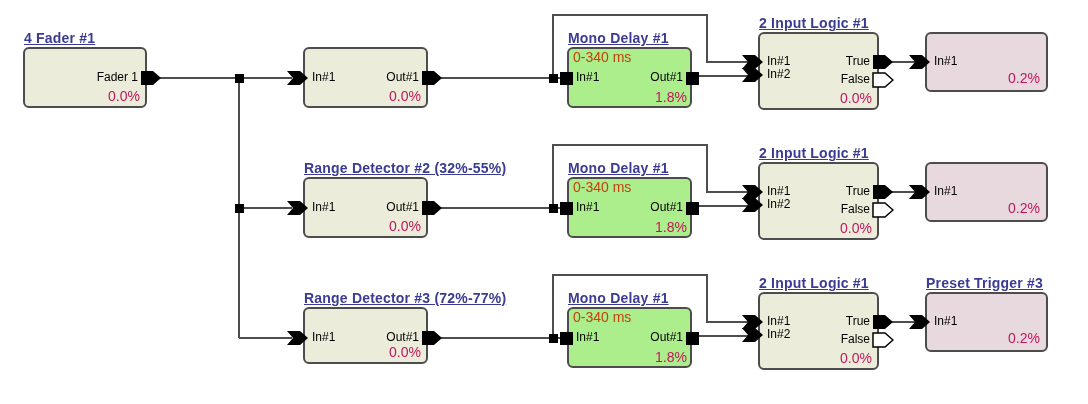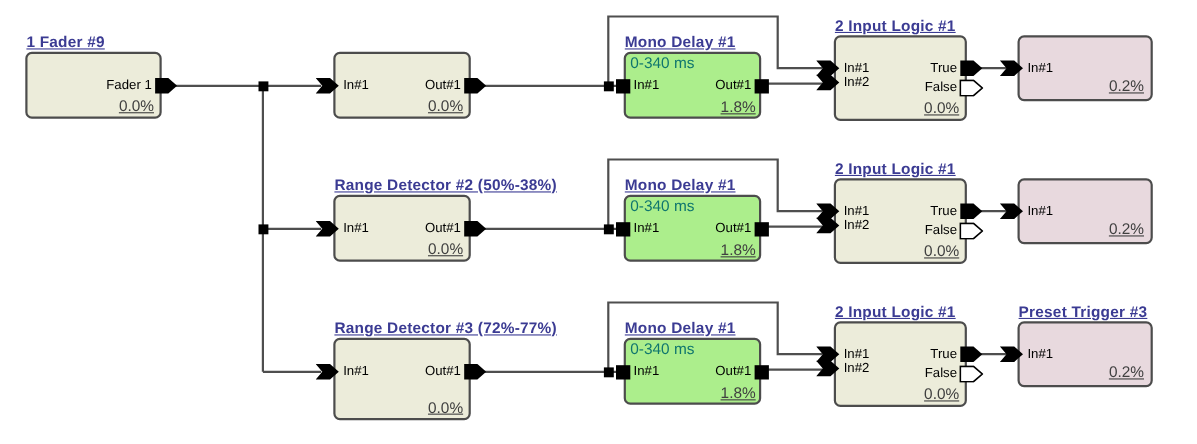--- a/index.html
+++ b/index.html
@@ -16,22 +16,22 @@
   }
   .beige{background:var(--beige,#ECECDA);}
   .green{background:var(--green,#ACEE8C);}
   .pink{background:var(--pink,#E8D9DE);}
   .title{
     position:absolute;top:-19px;left:-1px;white-space:nowrap;
     font-size:14px;font-weight:700;letter-spacing:.2px;
     color:var(--title,#3b3b93);text-decoration:underline;
   }
   .plabel{position:absolute;font-size:12px;line-height:13px;color:#000;white-space:nowrap;}
-  .value{position:absolute;font-size:14px;line-height:15px;color:#404040;text-decoration:underline;}
-  .sub{position:absolute;top:0px;left:4px;font-size:14px;line-height:16px;color:#0f766e;}
+  .value{position:absolute;font-size:14px;line-height:15px;color:#be185d;}
+  .sub{position:absolute;top:0px;left:4px;font-size:14px;line-height:16px;color:#c2410c;}
   .port{position:absolute;width:22px;height:16px;}
   .port polygon{fill:var(--port,#000);}
   .port.false polygon{fill:var(--port_false_fill,#fff);stroke:var(--port,#000);stroke-width:1.5;}
   .sq{position:absolute;width:13px;height:13px;background:var(--port,#000);}
 </style>
 </head>
 <body>
 
 <div class="canvas">
 
@@ -57,21 +57,21 @@
     <polyline points="884,322 930,322"></polyline>
 
     <rect x="235" y="74" width="9" height="9"></rect>
     <rect x="235" y="204" width="9" height="9"></rect>
     <rect x="549" y="74" width="9" height="9"></rect>
     <rect x="549" y="204" width="9" height="9"></rect>
     <rect x="549" y="334" width="9" height="9"></rect>
   </svg>
 
   <div class="node beige" style="left:23px;top:47px;width:124px;height:61px">
-    <div class="title">1 Fader #9</div>
+    <div class="title">4 Fader #1</div>
     <span class="plabel" style="right:7px;top:22px">Fader 1</span>
     <span class="value" style="right:5px;bottom:2px">0.0%</span>
     <svg class="port" style="right:-17px;top:21px" viewBox="0 0 22 16">
         <polygon points="1,1 13,1 21,8 13,15 1,15"></polygon>
       </svg>
   </div>
 
   <div class="node beige" style="left:303px;top:47px;width:125px;height:61px">
     <span class="plabel" style="left:7px;top:22px">In#1</span>
     <span class="plabel" style="right:7px;top:22px">Out#1</span>
@@ -117,21 +117,21 @@
 
   <div class="node pink" style="left:925px;top:32px;width:123px;height:60px">
     <span class="plabel" style="left:7px;top:21px">In#1</span>
     <span class="value" style="right:6px;bottom:4px">0.2%</span>
     <svg class="port" style="left:-18px;top:20px" viewBox="0 0 22 16">
         <polygon points="0,1 13,1 21,8 13,15 0,15 6,8"></polygon>
       </svg>
   </div>
 
   <div class="node beige" style="left:303px;top:177px;width:125px;height:61px">
-    <div class="title">Range Detector #2 (50%-38%)</div>
+    <div class="title">Range Detector #2 (32%-55%)</div>
     <span class="plabel" style="left:7px;top:22px">In#1</span>
     <span class="plabel" style="right:7px;top:22px">Out#1</span>
     <span class="value" style="right:5px;bottom:2px">0.0%</span>
     <svg class="port" style="left:-18px;top:21px" viewBox="0 0 22 16">
         <polygon points="0,1 13,1 21,8 13,15 0,15 6,8"></polygon>
       </svg>
     <svg class="port" style="right:-17px;top:21px" viewBox="0 0 22 16">
         <polygon points="1,1 13,1 21,8 13,15 1,15"></polygon>
       </svg>
   </div>
@@ -168,21 +168,21 @@
   </div>
 
   <div class="node pink" style="left:925px;top:162px;width:123px;height:60px">
     <span class="plabel" style="left:7px;top:21px">In#1</span>
     <span class="value" style="right:6px;bottom:4px">0.2%</span>
     <svg class="port" style="left:-18px;top:20px" viewBox="0 0 22 16">
         <polygon points="0,1 13,1 21,8 13,15 0,15 6,8"></polygon>
       </svg>
   </div>
 
-  <div class="node beige" style="left:303px;top:307px;width:125px;height:75px">
+  <div class="node beige" style="left:303px;top:307px;width:125px;height:57px">
     <div class="title">Range Detector #3 (72%-77%)</div>
     <span class="plabel" style="left:7px;top:22px">In#1</span>
     <span class="plabel" style="right:7px;top:22px">Out#1</span>
     <span class="value" style="right:5px;bottom:2px">0.0%</span>
     <svg class="port" style="left:-18px;top:21px" viewBox="0 0 22 16">
         <polygon points="0,1 13,1 21,8 13,15 0,15 6,8"></polygon>
       </svg>
     <svg class="port" style="right:-17px;top:21px" viewBox="0 0 22 16">
         <polygon points="1,1 13,1 21,8 13,15 1,15"></polygon>
       </svg>

